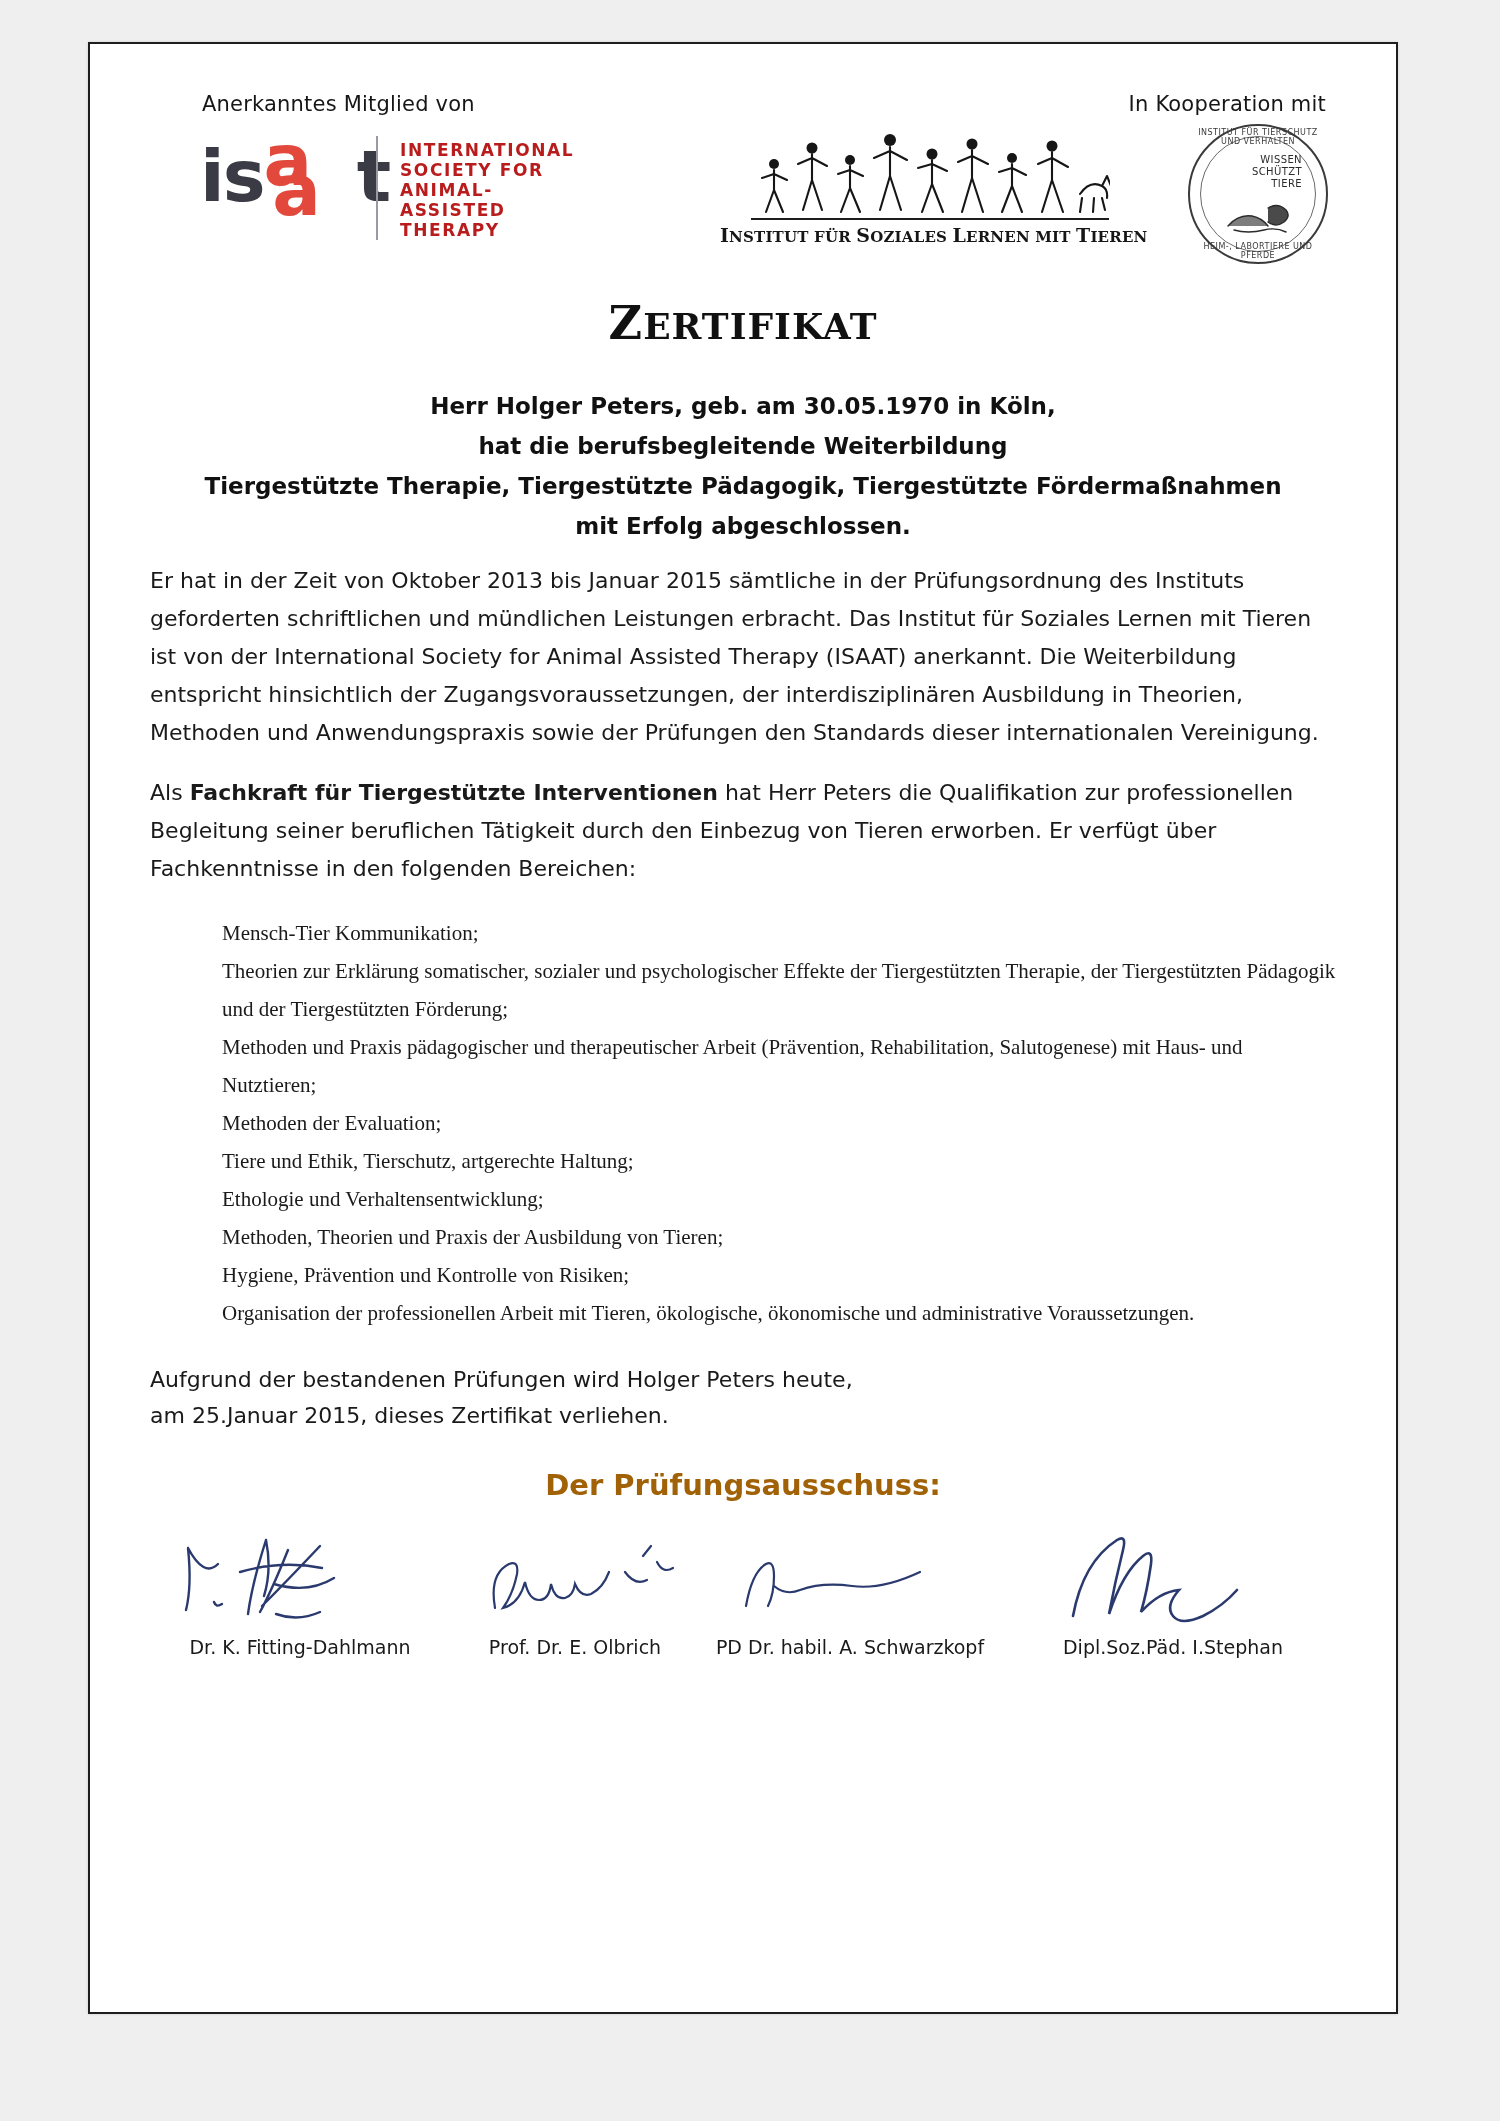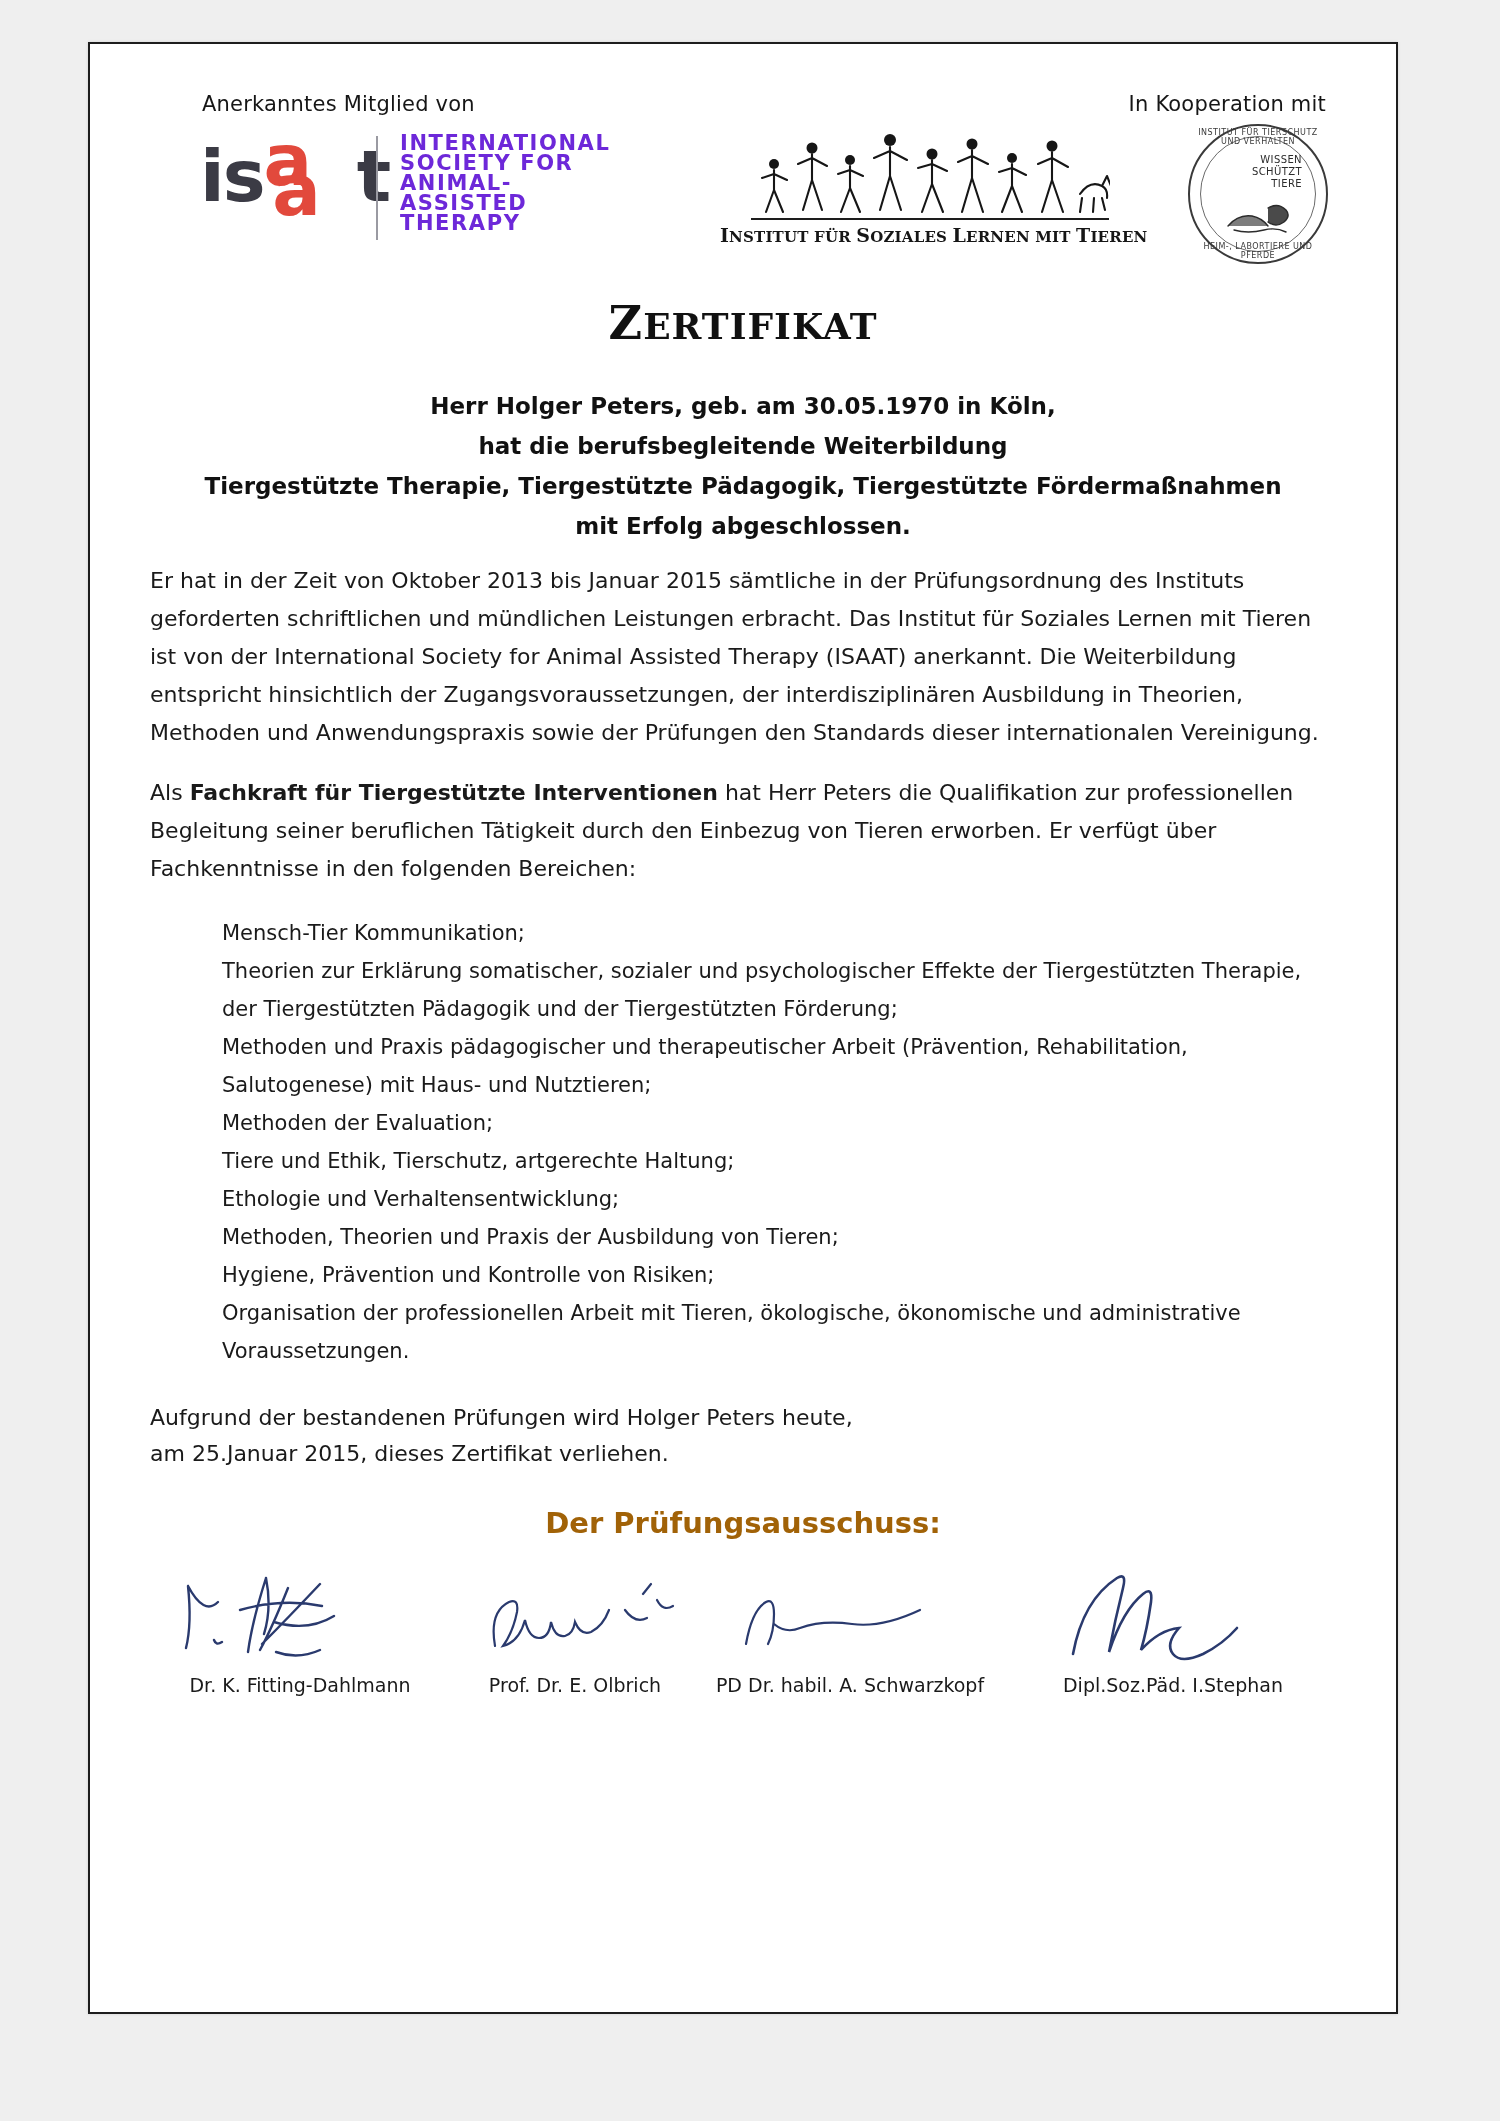--- a/index.html
+++ b/index.html
@@ -89,25 +89,25 @@
     position: absolute;
     left: 178px;
     top: 6px;
     width: 2px;
     height: 104px;
     background: #9a9aa2;
   }
   .isaat .lines {
     position: absolute;
     left: 202px;
-    top: 3px;
-    font-size: 21px;
+    top: 10px;
+    font-size: 17px;
     line-height: 20px;
     letter-spacing: 1.6px;
-    color: #6d28d9;
+    color: #b91c1c;
     font-weight: 600;
   }
 
   
   .institut {
     position: absolute;
     left: 570px;
     top: 62px;
     width: 420px;
     height: 140px;
@@ -215,21 +215,21 @@
   .body-p.second { margin-top: 14px; }
   .body-p b { font-weight: 700; }
 
   .skills {
     margin-top: 26px;
     margin-left: 72px;
     font-size: 21px;
     line-height: 38px;
     color: #1a1a1a;
   }
-  .skills div { white-space: normal; }
+  .skills div { white-space: normal; font-family: Liberation Serif, serif; }
 
   .closing {
     margin-top: 30px;
     font-size: 22px;
     line-height: 36px;
     color: #1a1a1a;
   }
 
   .committee {
     margin-top: 34px;

